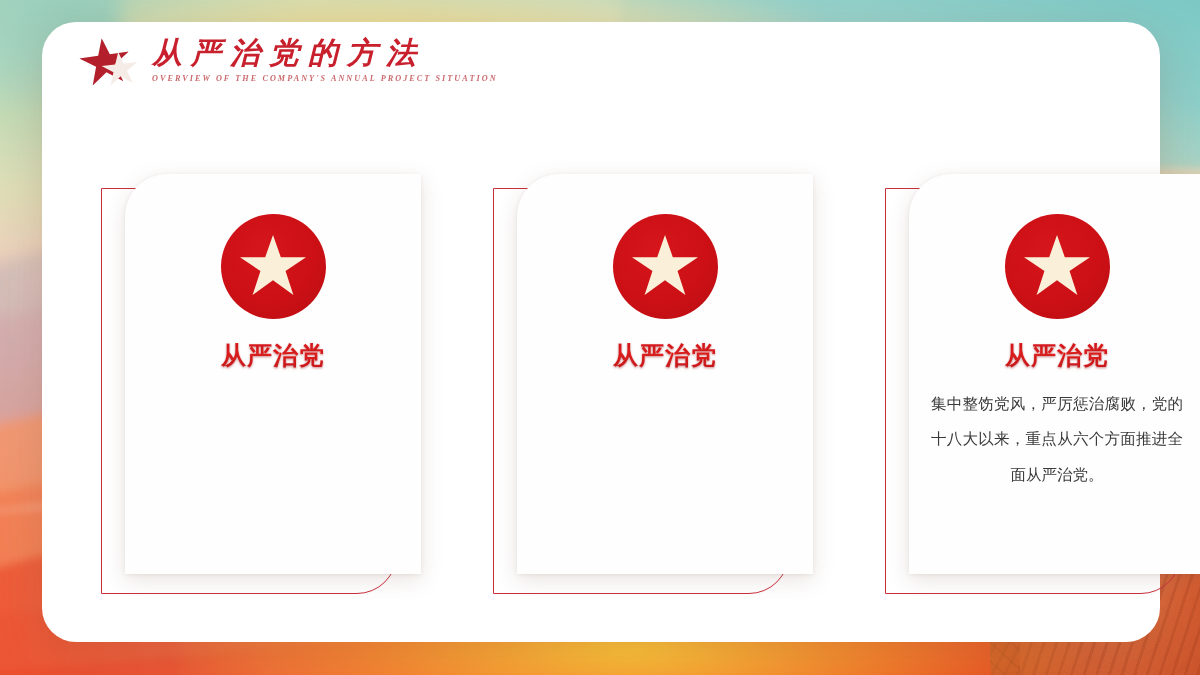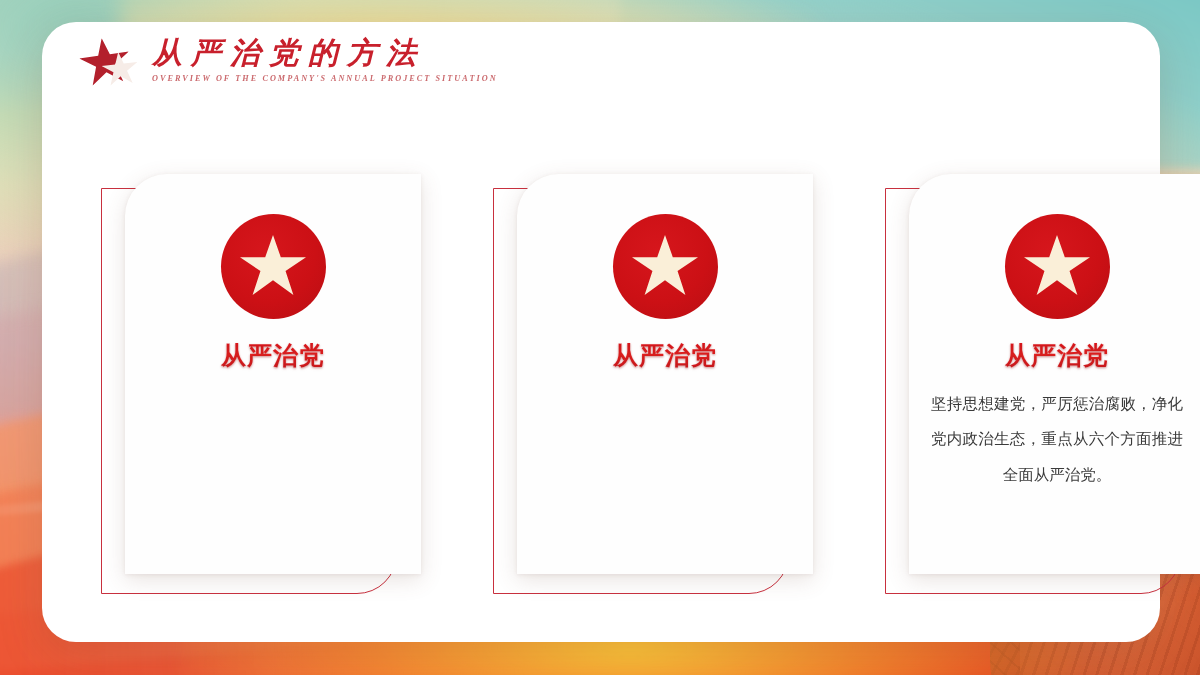--- a/index.html
+++ b/index.html
@@ -318,19 +318,19 @@
         </div>
       </div>
 
       <div class="card card-3">
         <div class="card-outline"></div>
         <div class="card-face">
           <div class="badge">
             <div class="badge-star"></div>
           </div>
           <div class="card-heading">从严治党</div>
-          <div class="card-body">坚持思想建党，严厉惩治腐败，净化党内政治生态，重点从六个方面推进全面从严治党。</div>
+          <div class="card-body">集中整饬党风，严厉惩治腐败，党的十八大以来，重点从六个方面推进全面从严治党。</div>
         </div>
       </div>
 
     </div>
   </div>
 </div>
 
 </body></html>

